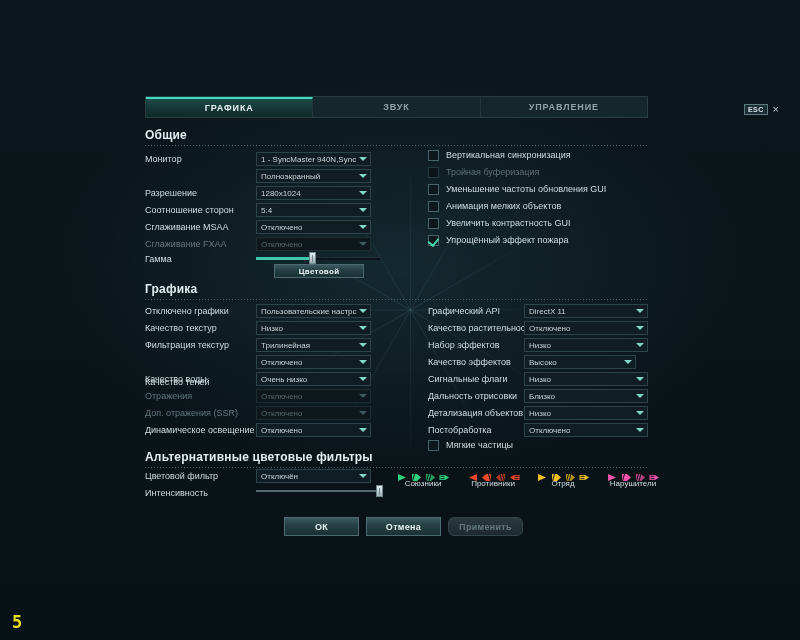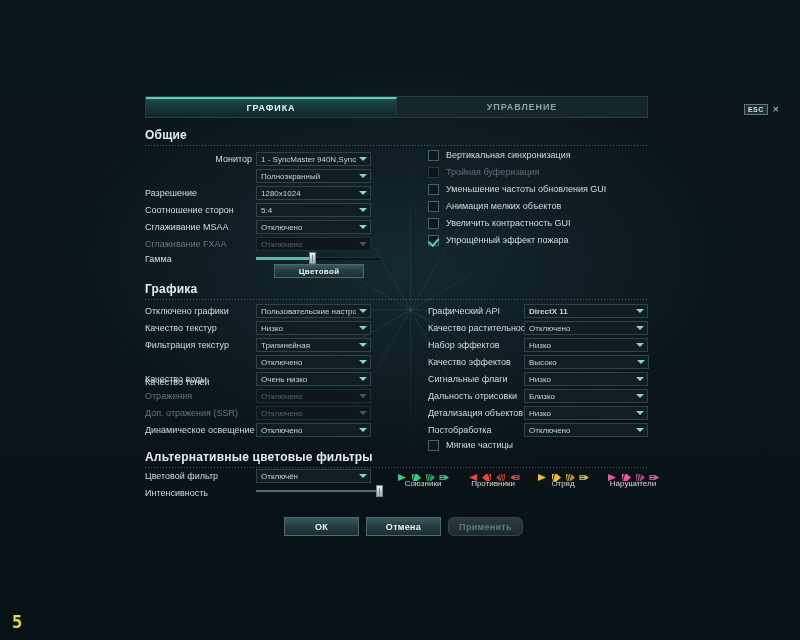--- a/index.html
+++ b/index.html
@@ -121,36 +121,39 @@
       <i style="transform: rotate(330deg);"></i>
     </div>
 
   <div class="panel">
 
     <div class="tabs" id="tabbar">
         <div class="tab active">
           <span>ГРАФИКА</span>
         </div>
         <div class="tab">
+          <span>ЗВУК</span>
+        </div>
+        <div class="tab">
           <span>УПРАВЛЕНИЕ</span>
         </div>
       </div>
 
     <div class="esc-wrap">
       <span class="esc-key">ESC</span>
       <span class="esc-x">×</span>
     </div>
 
     <div class="sect" style="top:36px">
       <div class="sect-title">Общие</div>
       <div class="sect-rule"></div>
     </div>
     <div id="general-rows" style="position: absolute; left: 0px; top: 0px; width: 536px; height: 1px;">
         <div class="row" style="left: 13px; top: 58px;">
-          <span class="lbl" style="width: 107px; text-align: right;">Монитор</span>
+          <span class="lbl" style="width: 107px;">Монитор</span>
         </div>
         <div class="ddl" style="position: absolute; left: 124px; top: 60px; width: 115px;">
           <span class="val">1 - SyncMaster 940N,SyncMa:</span>
           <span class="car"></span>
         </div>
         <div class="row" style="left: 13px; top: 75px;">
           <span class="lbl" style="width: 110px;"></span>
         </div>
         <div class="ddl" style="position: absolute; left: 124px; top: 77px; width: 115px;">
           <span class="val">Полноэкранный</span>
@@ -281,42 +284,42 @@
         </div>
         <div class="ddl" style="position: absolute; left: 124px; top: 331px; width: 115px;">
           <span class="val">Отключено</span>
           <span class="car"></span>
         </div>
       </div>
     <div id="gfx-right" style="position: absolute;">
         <div class="row" style="left: 296px; top: 210px;">
           <span class="lbl" style="width: 120px;">Графический API</span>
         </div>
-        <div class="ddl" style="position: absolute; left: 392px; top: 212px; width: 124px; font-weight: bold;">
+        <div class="ddl" style="position: absolute; left: 392px; top: 212px; width: 124px;">
           <span class="val">DirectX 11</span>
           <span class="car"></span>
         </div>
         <div class="row" style="left: 296px; top: 227px;">
           <span class="lbl" style="width: 120px;">Качество растительности</span>
         </div>
         <div class="ddl" style="position: absolute; left: 392px; top: 229px; width: 124px;">
           <span class="val">Отключено</span>
           <span class="car"></span>
         </div>
         <div class="row" style="left: 296px; top: 244px;">
           <span class="lbl" style="width: 120px;">Набор эффектов</span>
         </div>
         <div class="ddl" style="position: absolute; left: 392px; top: 246px; width: 124px;">
           <span class="val">Низко</span>
           <span class="car"></span>
         </div>
         <div class="row" style="left: 296px; top: 261px;">
           <span class="lbl" style="width: 120px;">Качество эффектов</span>
         </div>
-        <div class="ddl" style="position: absolute; left: 392px; top: 263px; width: 125px;">
+        <div class="ddl" style="position: absolute; left: 392px; top: 263px; width: 112px;">
           <span class="val">Высоко</span>
           <span class="car"></span>
         </div>
         <div class="row" style="left: 296px; top: 278px;">
           <span class="lbl" style="width: 120px;">Сигнальные флаги</span>
         </div>
         <div class="ddl" style="position: absolute; left: 392px; top: 280px; width: 124px;">
           <span class="val">Низко</span>
           <span class="car"></span>
         </div>

